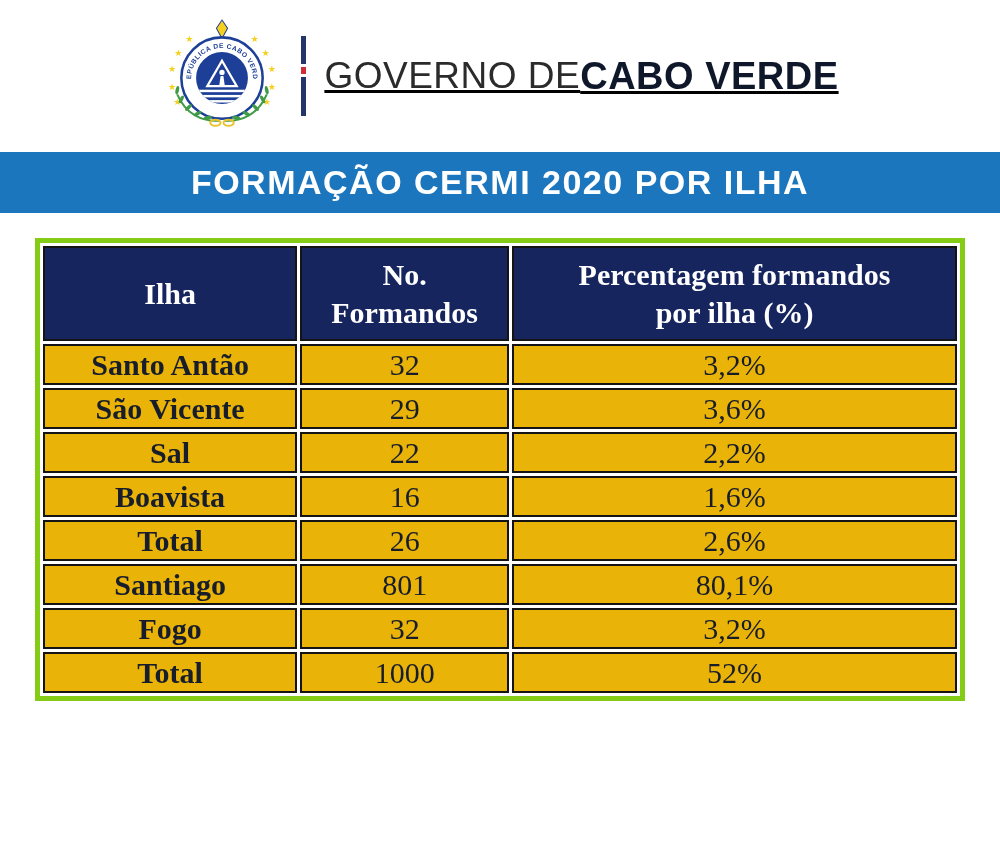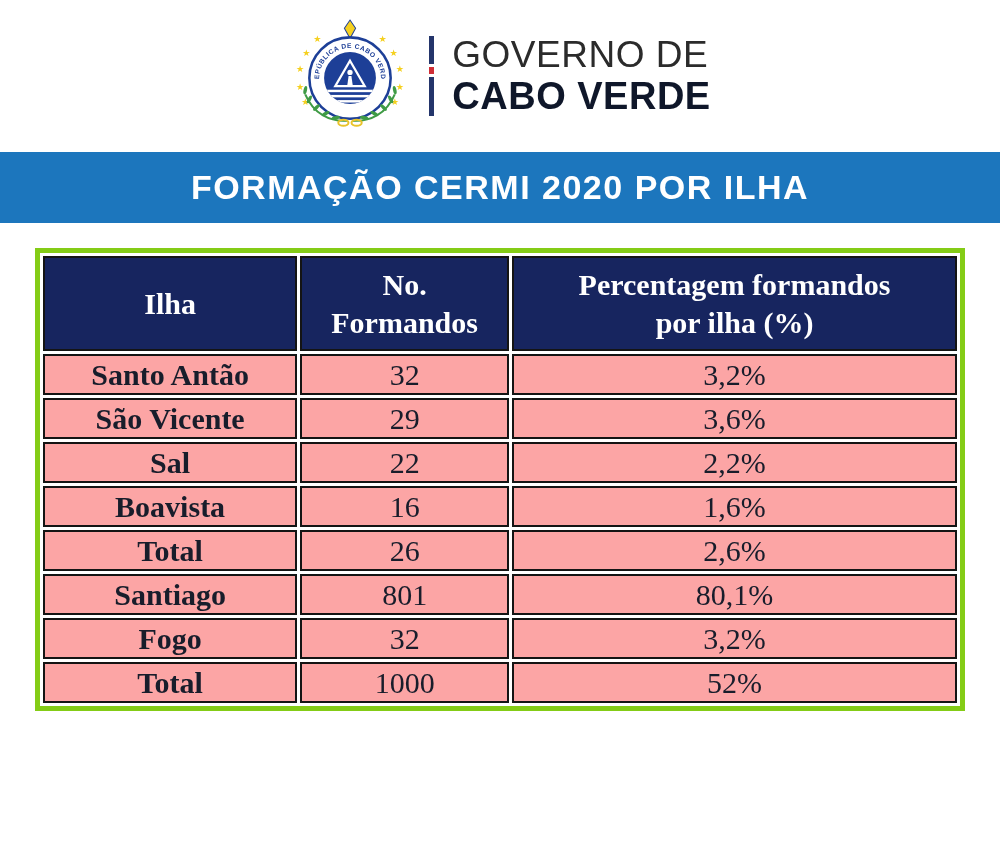--- a/index.html
+++ b/index.html
@@ -22,27 +22,27 @@
   .emblem { width: 122px; height: 122px; flex: 0 0 auto; }
   .divider {
     width: 5px; height: 80px; flex: 0 0 auto;
     background: linear-gradient(
       #24356b 0 35%,
       #ffffff 35% 39%,
       #cf2e36 39% 47%,
       #ffffff 47% 51%,
       #24356b 51% 100%);
   }
-  .org-text { display: flex; flex-direction: column; line-height: 1.12; }
+  .org-text { display: flex; flex-direction: row; line-height: 1.12; text-decoration: underline; }
   .org-line1 { font-size: 37px; font-weight: 400; color: #2b2b2b; letter-spacing: 0.5px; }
   .org-line2 { font-size: 38px; font-weight: 700; color: #0f172a; letter-spacing: 0.5px; }
 
   
   .banner {
-    height: 71px;
+    height: 61px;
     background: #1c76bd;
     display: flex; align-items: center; justify-content: center;
   }
   .banner-title {
     color: #ffffff;
     font-size: 34px;
     font-weight: 700;
     letter-spacing: 1.5px;
     white-space: nowrap;
   }
@@ -64,21 +64,21 @@
     font-size: 30px;
     font-weight: 700;
     line-height: 1.25;
     padding: 8px 4px;
     text-align: center;
     vertical-align: middle;
   }
   table.data th span { display: block; }
   table.data th span:empty { display: none; }
   table.data td {
-    background: #fca5a5;
+    background: #eab308;
     border: 2px solid #141414;
     font-family: "Liberation Serif", serif;
     font-size: 30px;
     color: #181d2b;
     text-align: center;
     vertical-align: middle;
     height: 41px;
     line-height: 1;
     padding: 0 4px;
   }

